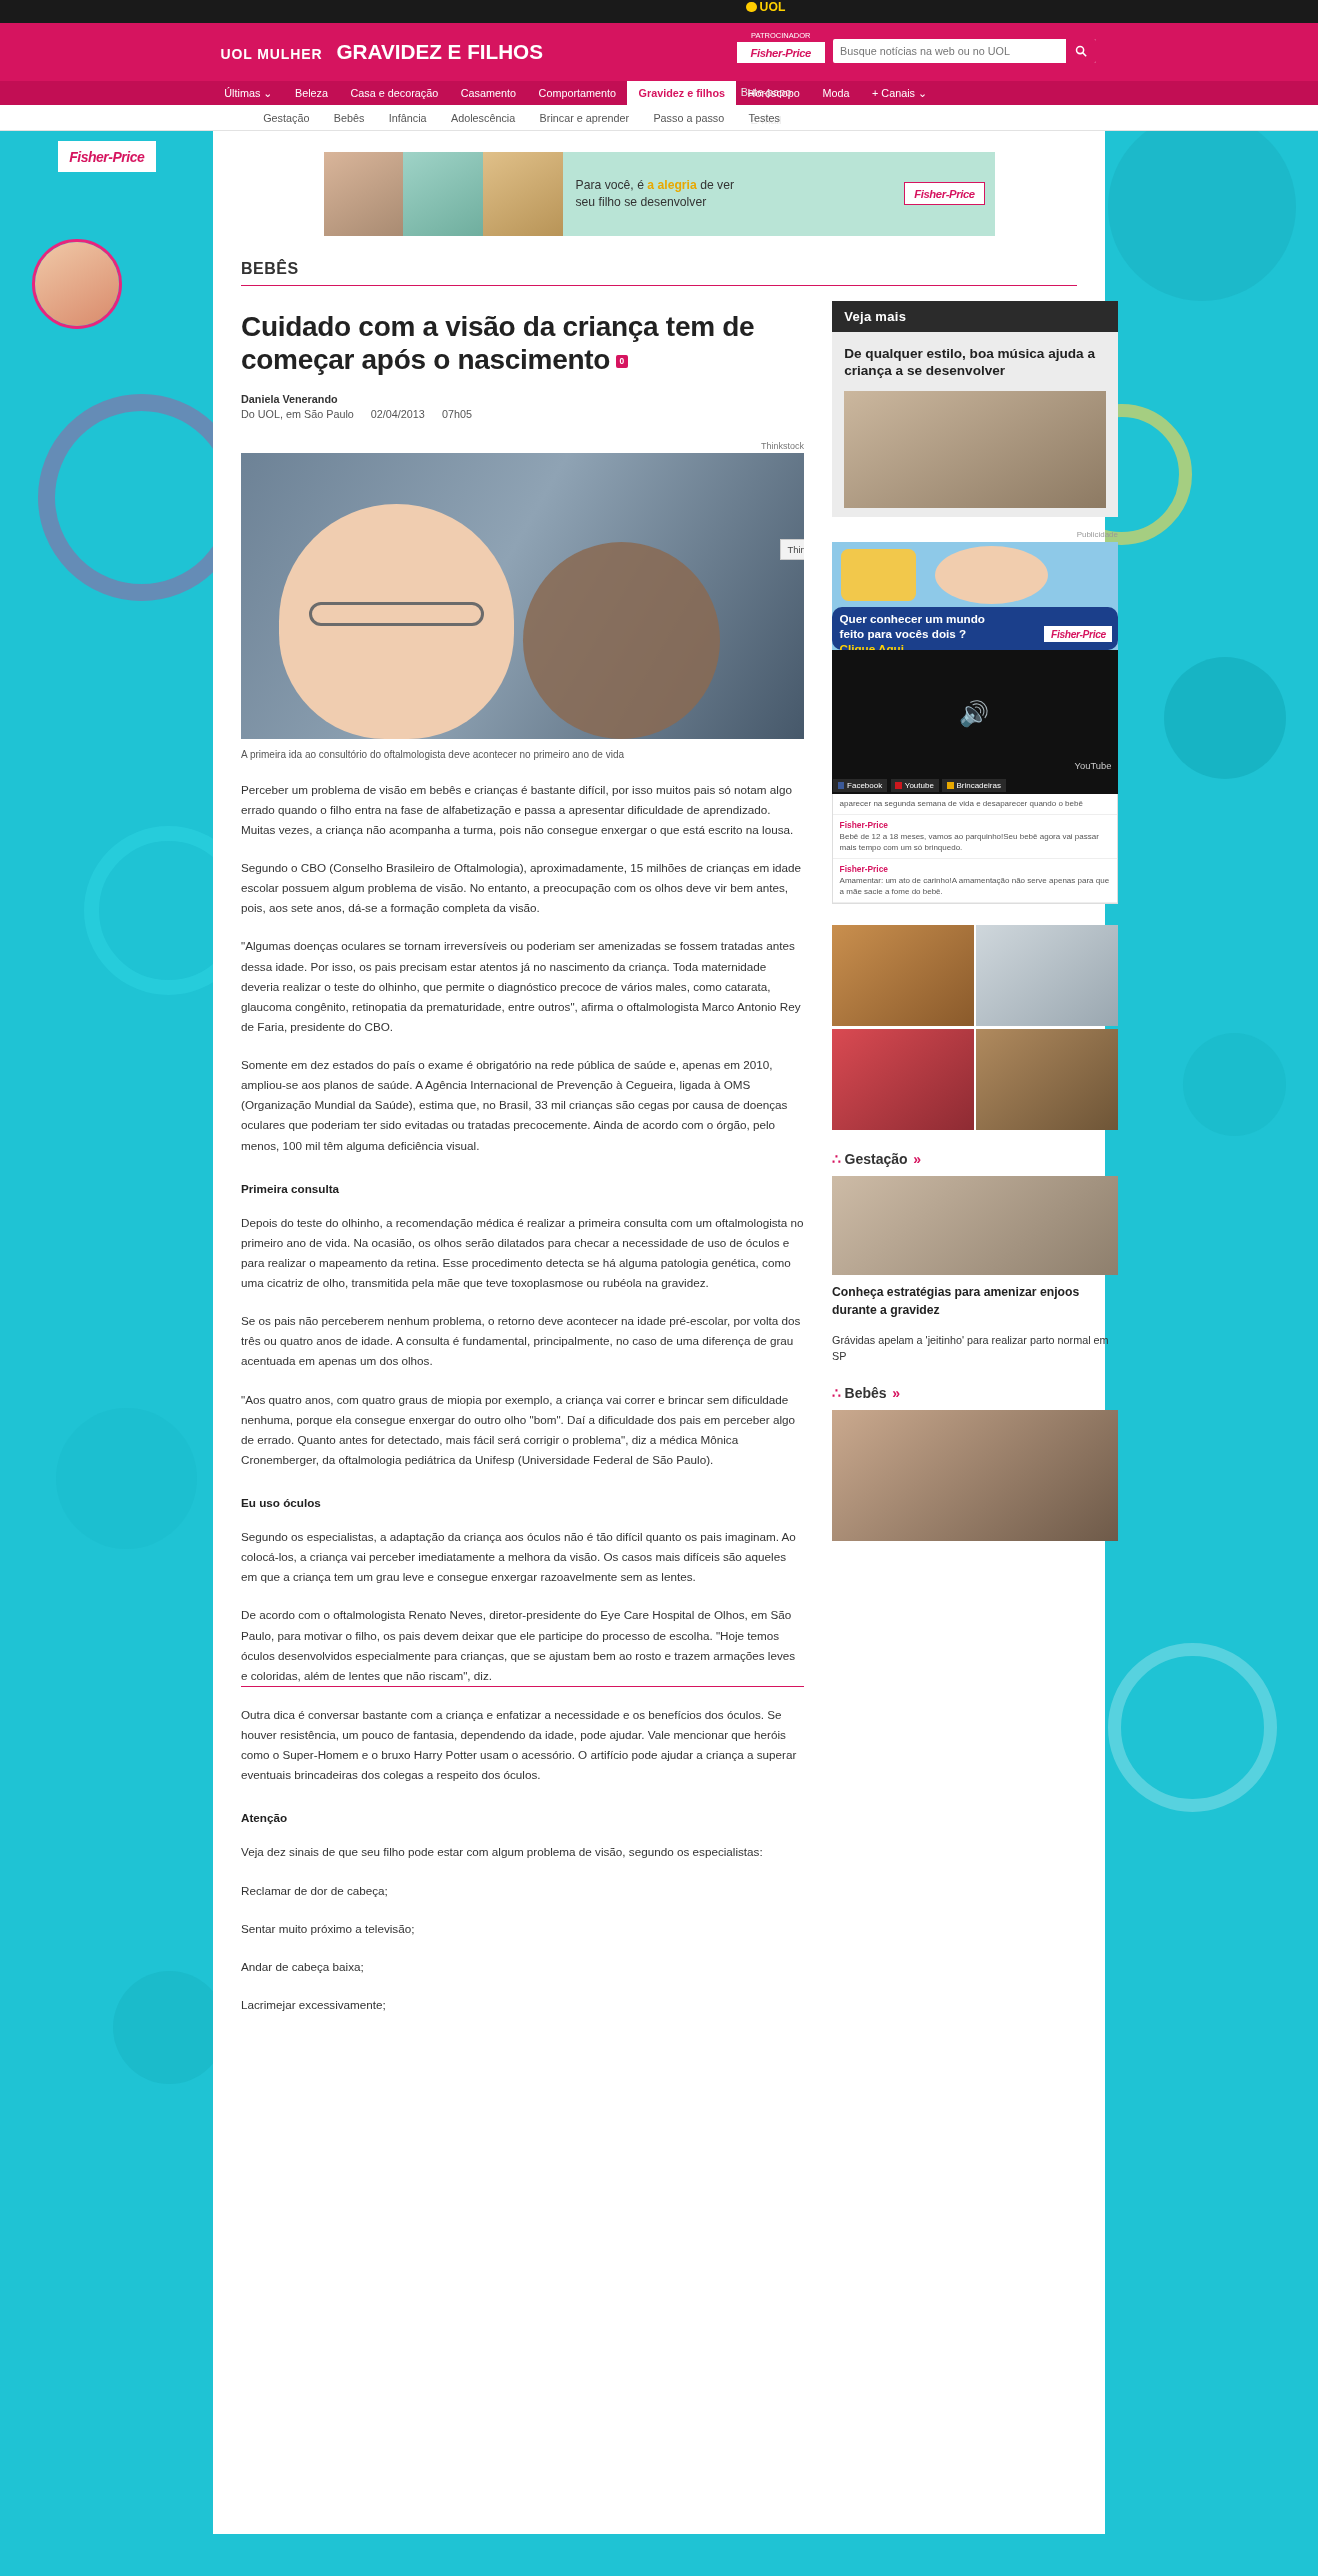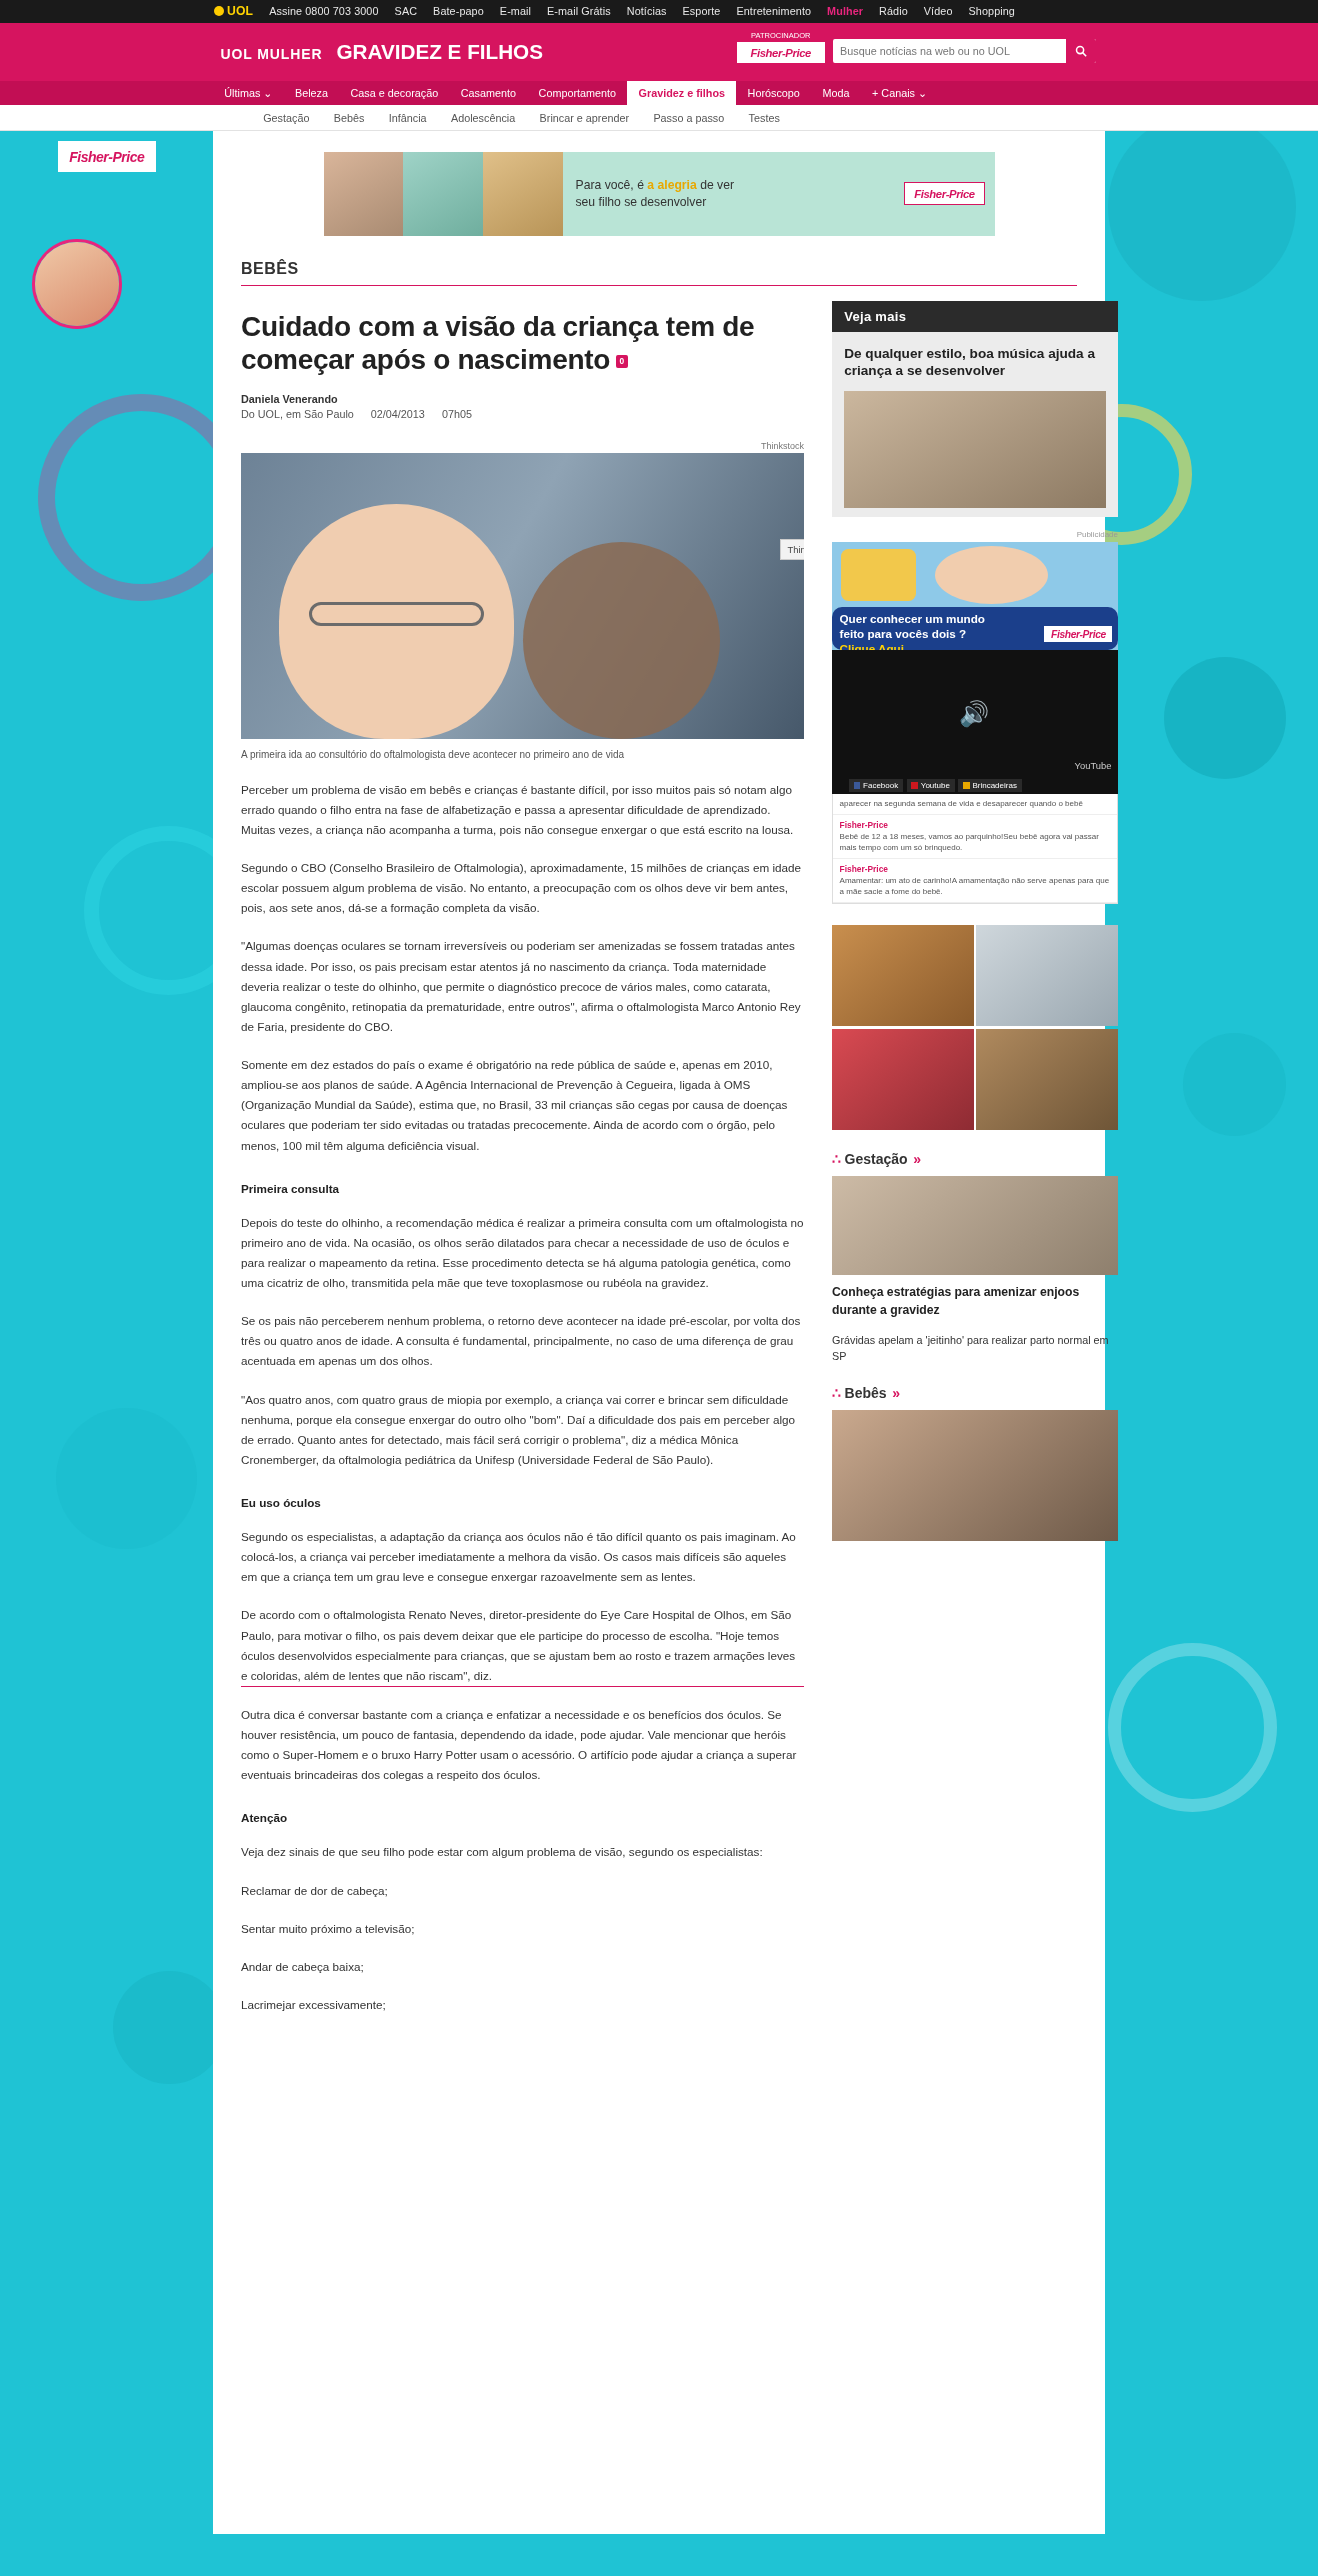--- a/index.html
+++ b/index.html
@@ -16,21 +16,21 @@
   
   .bg-deco { position:absolute; border-radius:50%; opacity:.55; }
   .bg-wrap { position:absolute; inset:0; overflow:hidden; z-index:0; }
 
   .page { position:relative; z-index:5; width:1318px; }
 
   
   .uolbar {
     height:22.5px; background:#1a1a1a; color:#e8e8e8;
     display:flex; align-items:center; gap:16px;
-    padding:0 0 0 214px; font-size:10.8px; letter-spacing:0.1px;
+    padding:0 0 0 214px; font-size:10.8px; letter-spacing:0.1px;flex-direction:column;
   }
   .uolbar .logo { color:#ffd200; font-weight:bold; font-size:12.2px; display:flex; align-items:center; gap:2.8px;}
   .uolbar .dot { width:10.3px;height:10.3px;border-radius:50%;background:#ffcc00;display:inline-block;}
   .uolbar a { color:#e8e8e8; text-decoration:none; white-space:nowrap;}
   .uolbar a.active { color:#e8257d; font-weight:bold;}
 
   
   .header {
     background:#d6145f; height:58px; position:relative;
   }
@@ -139,21 +139,21 @@
   .ad-box { width:286px; }
   .ad-top { height:108px; background:#8ec9e8; position:relative; overflow:hidden;}
   .ad-top .blue { position:absolute; left:0; bottom:0; width:100%; height:43px; background:#1b3f8b; color:#fff;
      font-size:11.7px; font-weight:bold; padding:5.6px 7.5px; line-height:1.25;border-radius:10px;}
   .ad-top .blue .y { color:#ffd200; }
   .ad-top .fp { position:absolute; right:5.6px; bottom:7.5px; background:#fff; color:#d6145f;
      font-style:italic; font-weight:bold; font-size:10.3px; padding:2.8px 6.6px; letter-spacing:-0.4px;}
   .ad-vid { height:127px; background:#111; position:relative; display:flex; align-items:center; justify-content:center;}
   .ad-vid .spk { color:#fff; font-size:24.4px; opacity:.9;}
   .ad-vid .yt { position:absolute; right:6.6px; bottom:5.6px; color:#ccc; font-size:9.4px;}
-  .ad-tabs { display:flex; background:#111; height:17px; align-items:center; gap:3.8px; padding:0 17px;}
+  .ad-tabs { display:flex; background:#111; height:17px; align-items:center; gap:3.8px; padding:0 1px;}
   .ad-tab { font-size:8px; color:#fff; background:#2a2a2a; padding:1.9px 4.7px; display:flex; align-items:center; gap:2.8px;}
   .ad-tab .sq { width:6.6px;height:6.6px;display:inline-block;}
   .ad-feed { background:#fff; border:0.9px solid #ddd; border-top:0; }
   .ad-feed .fi { padding:4.7px 6.6px; border-bottom:0.9px solid #eee; font-size:8px; line-height:1.35; color:#555;}
   .ad-feed .fi b { color:#d6145f; display:block; font-size:8.4px; margin-bottom:0.9px;}
 
   .mosaic { display:grid; grid-template-columns:1fr 1fr; gap:2.8px; margin-top:20.7px;}
   .mosaic div { height:101px; }
 
   .sec-head { margin-top:20.7px; font-size:14px; font-weight:bold; color:#333; display:flex; align-items:center; gap:5.6px;}

